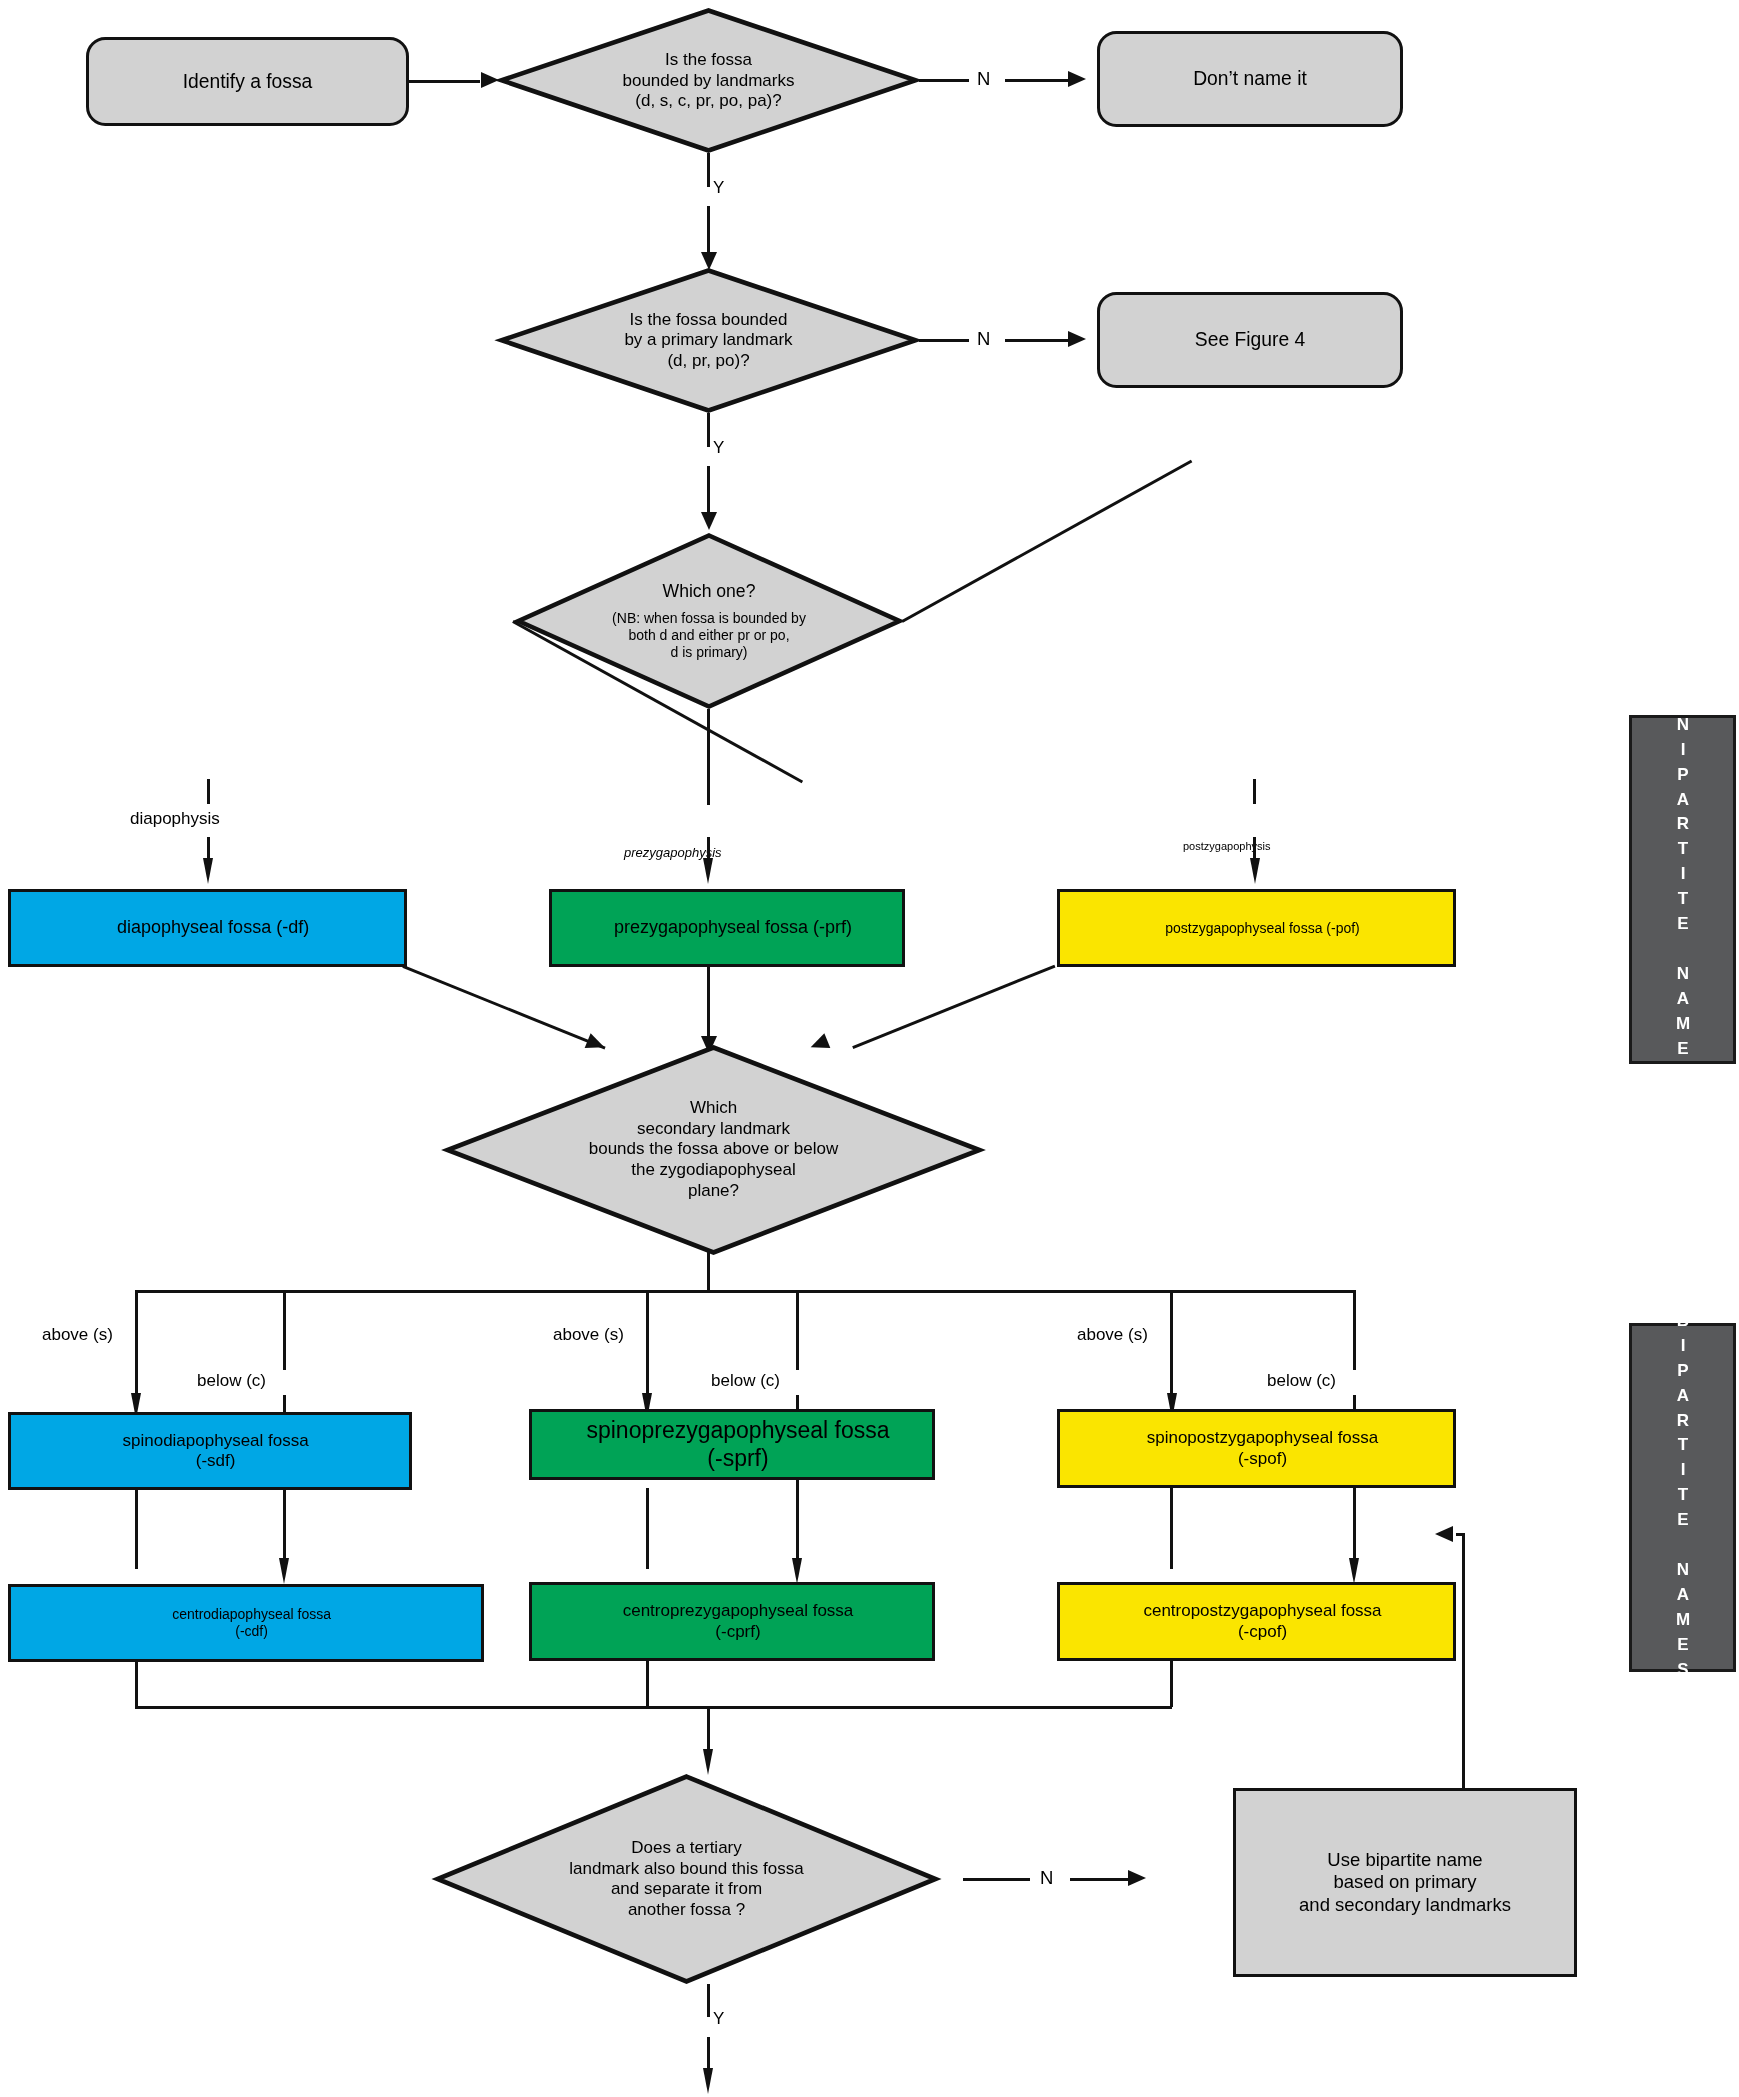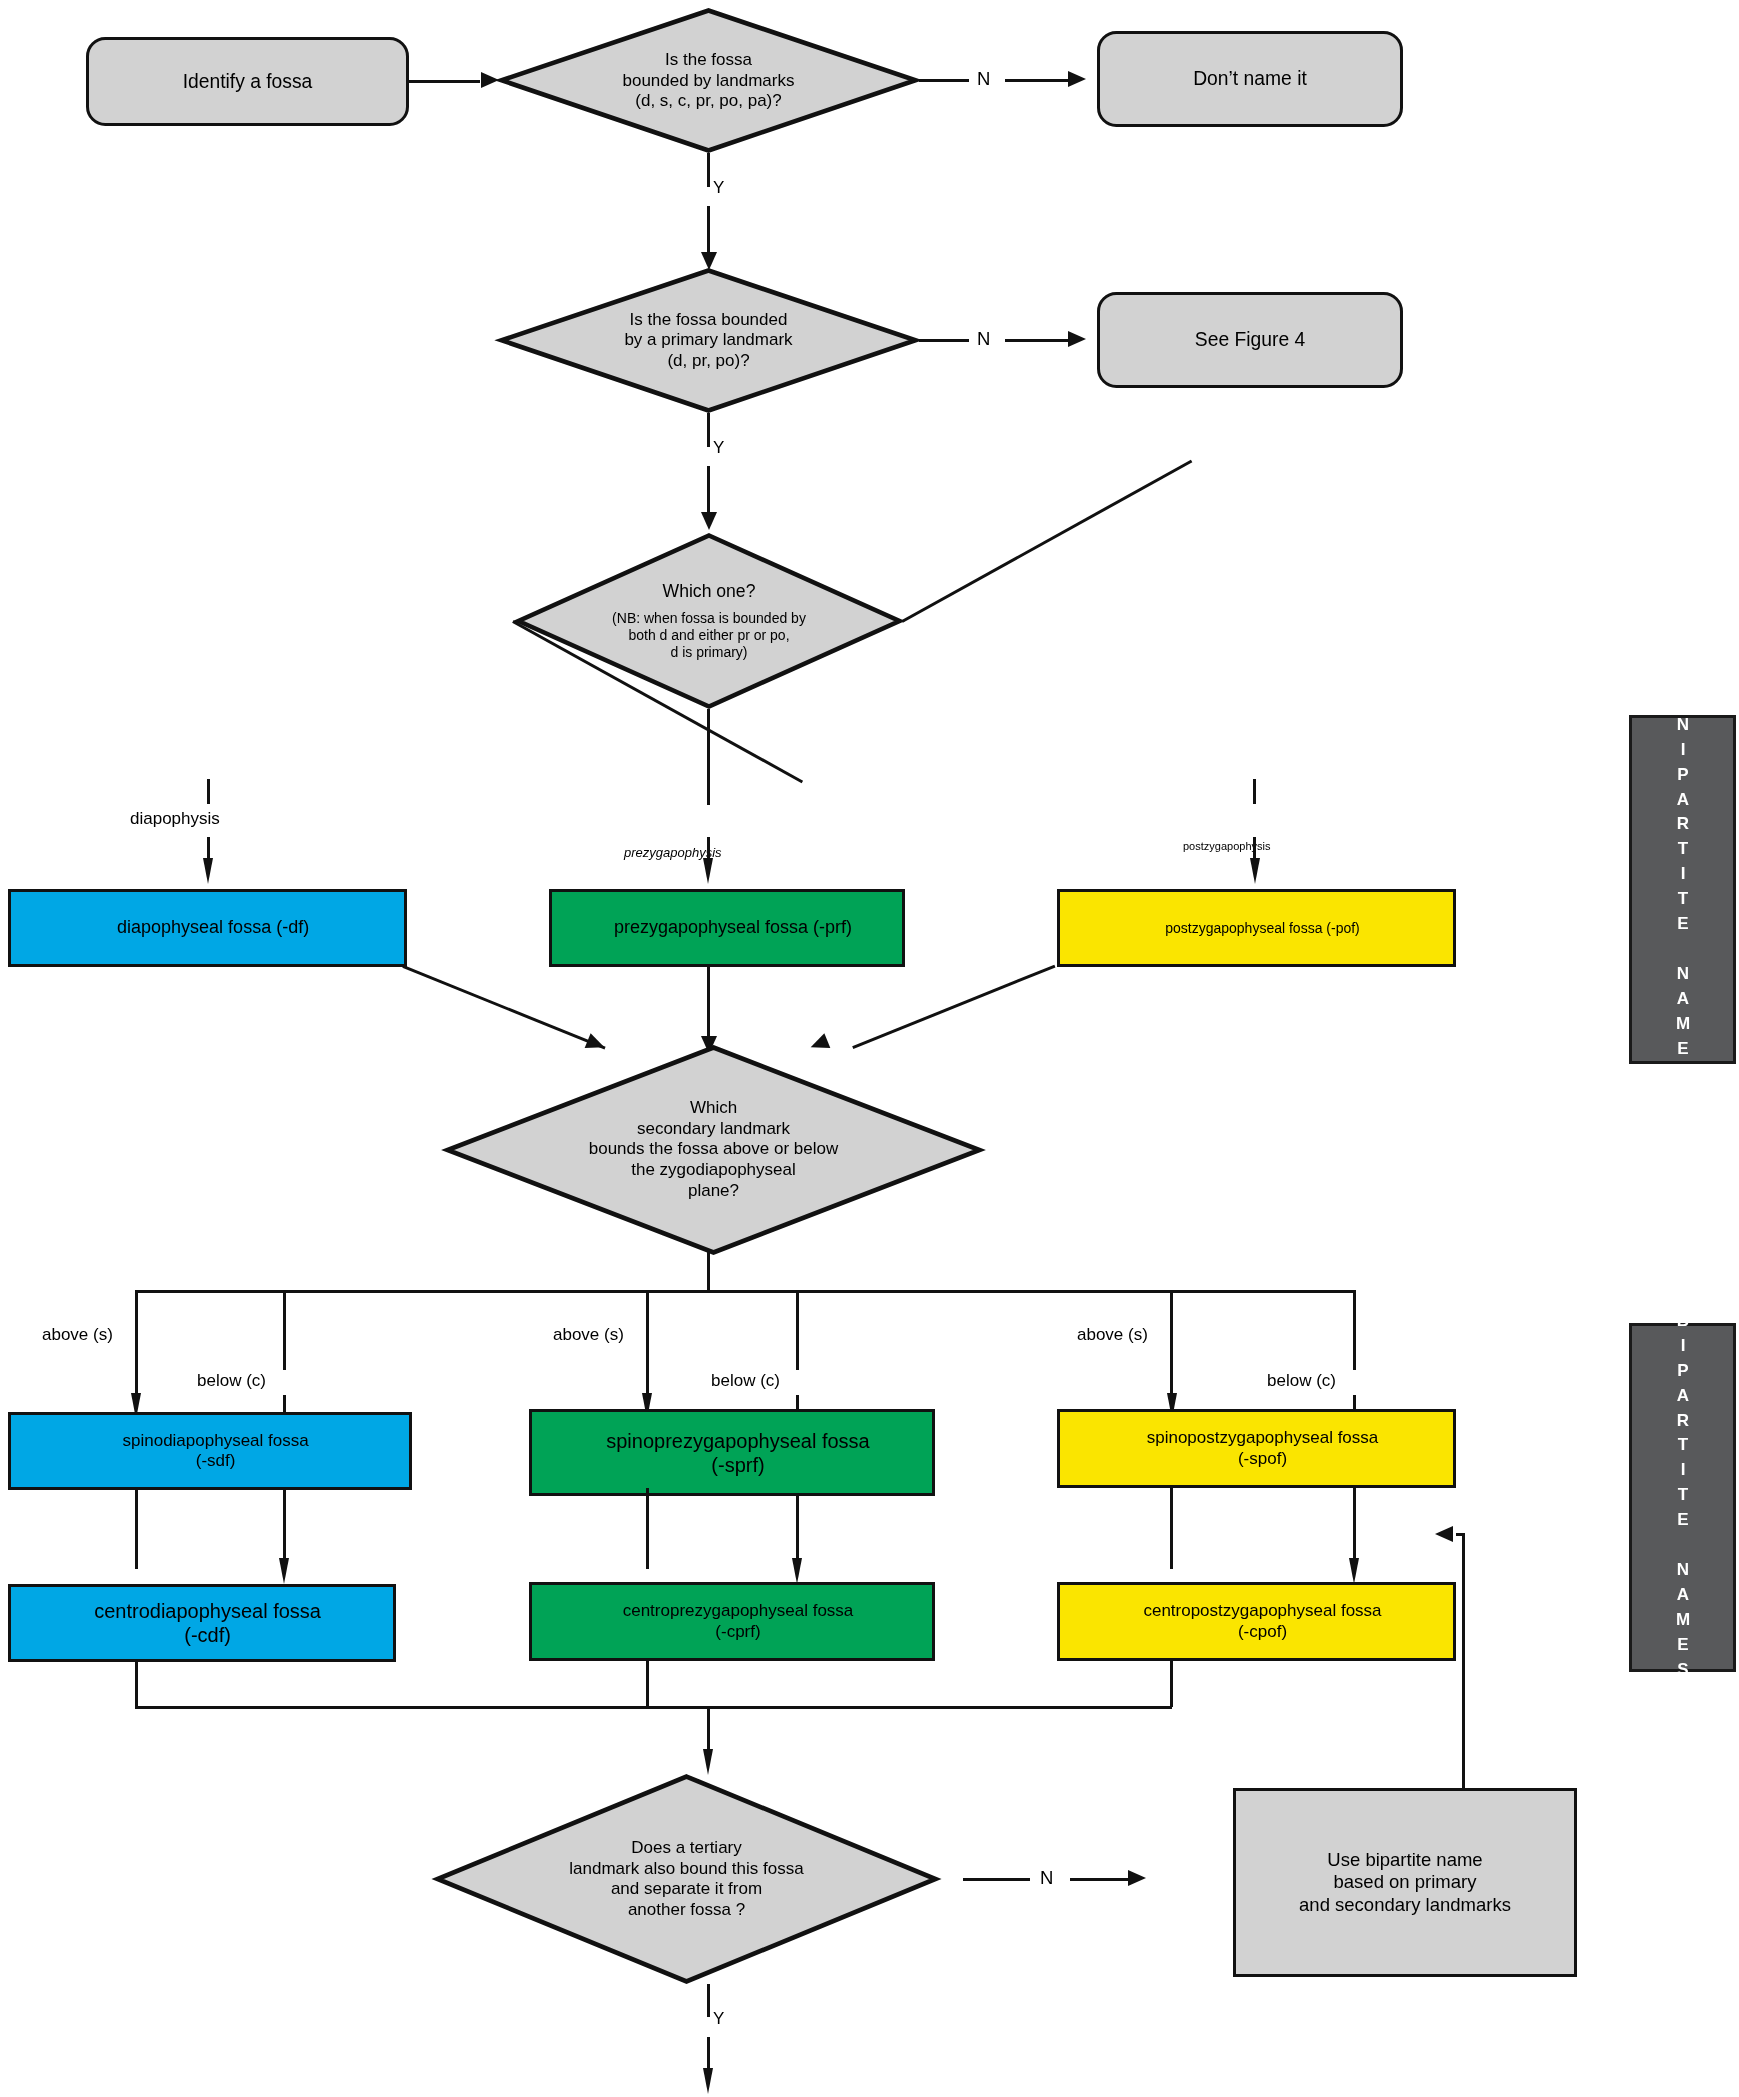--- a/index.html
+++ b/index.html
@@ -181,37 +181,37 @@
   <span class="elabel" style="left:1077px;top:1325px;font-size:17px;">above (s)</span>
   <div class="arrow thin down" style="left:1167px;top:1393px;"></div>
   <div class="ln vln" style="left:1353px;top:1290px;height:80px;"></div>
   <span class="elabel" style="left:1267px;top:1371px;font-size:17px;">below (c)</span>
   <div class="ln vln" style="left:1353px;top:1395px;height:164px;"></div>
 
   <div class="cbox" style="left:7.6px;top:1412px;width:404px;height:78px;background:#00A7E5;font-size:17px;">
     <span>spinodiapophyseal fossa
 (-sdf)</span>
   </div>
-  <div class="cbox" style="left:529px;top:1409px;width:406px;height:87px;background:#00A356;font-size:20px;">
+  <div class="cbox" style="left:529px;top:1409px;width:406px;height:71px;background:#00A356;font-size:23px;">
     <span>spinoprezygapophyseal fossa
 (-sprf)</span>
   </div>
   <div class="cbox" style="left:1057px;top:1409px;width:399px;height:79px;background:#FAE500;font-size:17px;">
     <span>spinopostzygapophyseal fossa
 (-spof)</span>
   </div>
 
   <div class="ln vln" style="left:135px;top:1489px;height:80px;"></div>
   <div class="ln vln" style="left:646px;top:1488px;height:81px;"></div>
   <div class="ln vln" style="left:1170px;top:1488px;height:81px;"></div>
   <div class="arrow thin down" style="left:279px;top:1558px;"></div>
   <div class="arrow thin down" style="left:792px;top:1558px;"></div>
   <div class="arrow thin down" style="left:1349px;top:1558px;"></div>
 
-  <div class="cbox" style="left:7.6px;top:1584px;width:388px;height:78px;background:#00A7E5;font-size:20px;">
+  <div class="cbox" style="left:7.6px;top:1584px;width:476px;height:78px;background:#00A7E5;font-size:14px;">
     <span>centrodiapophyseal fossa
 (-cdf)</span>
   </div>
   <div class="cbox" style="left:529px;top:1582px;width:406px;height:79px;background:#00A356;font-size:17px;">
     <span>centroprezygapophyseal fossa
 (-cprf)</span>
   </div>
   <div class="cbox" style="left:1057px;top:1582px;width:399px;height:79px;background:#FAE500;font-size:17px;">
     <span>centropostzygapophyseal fossa
 (-cpof)</span>

